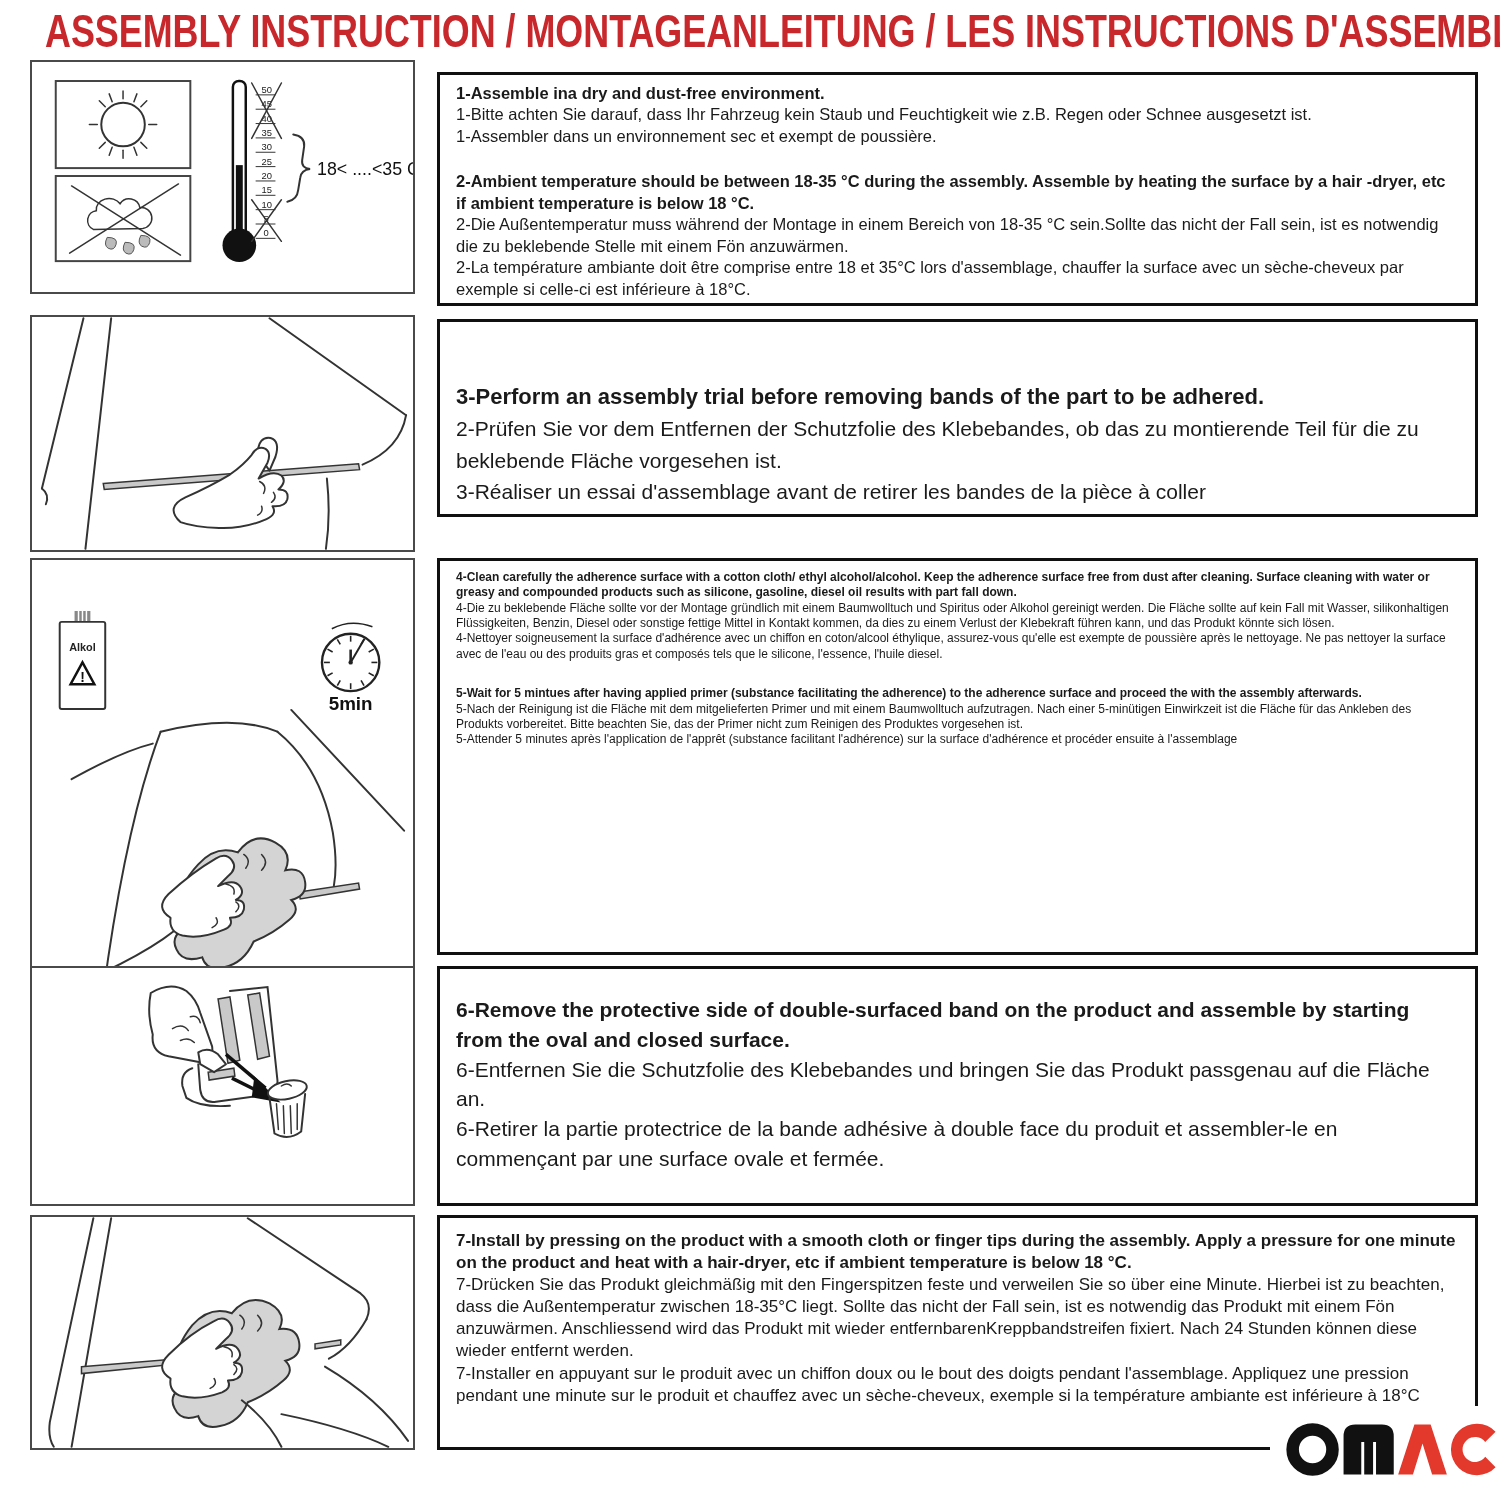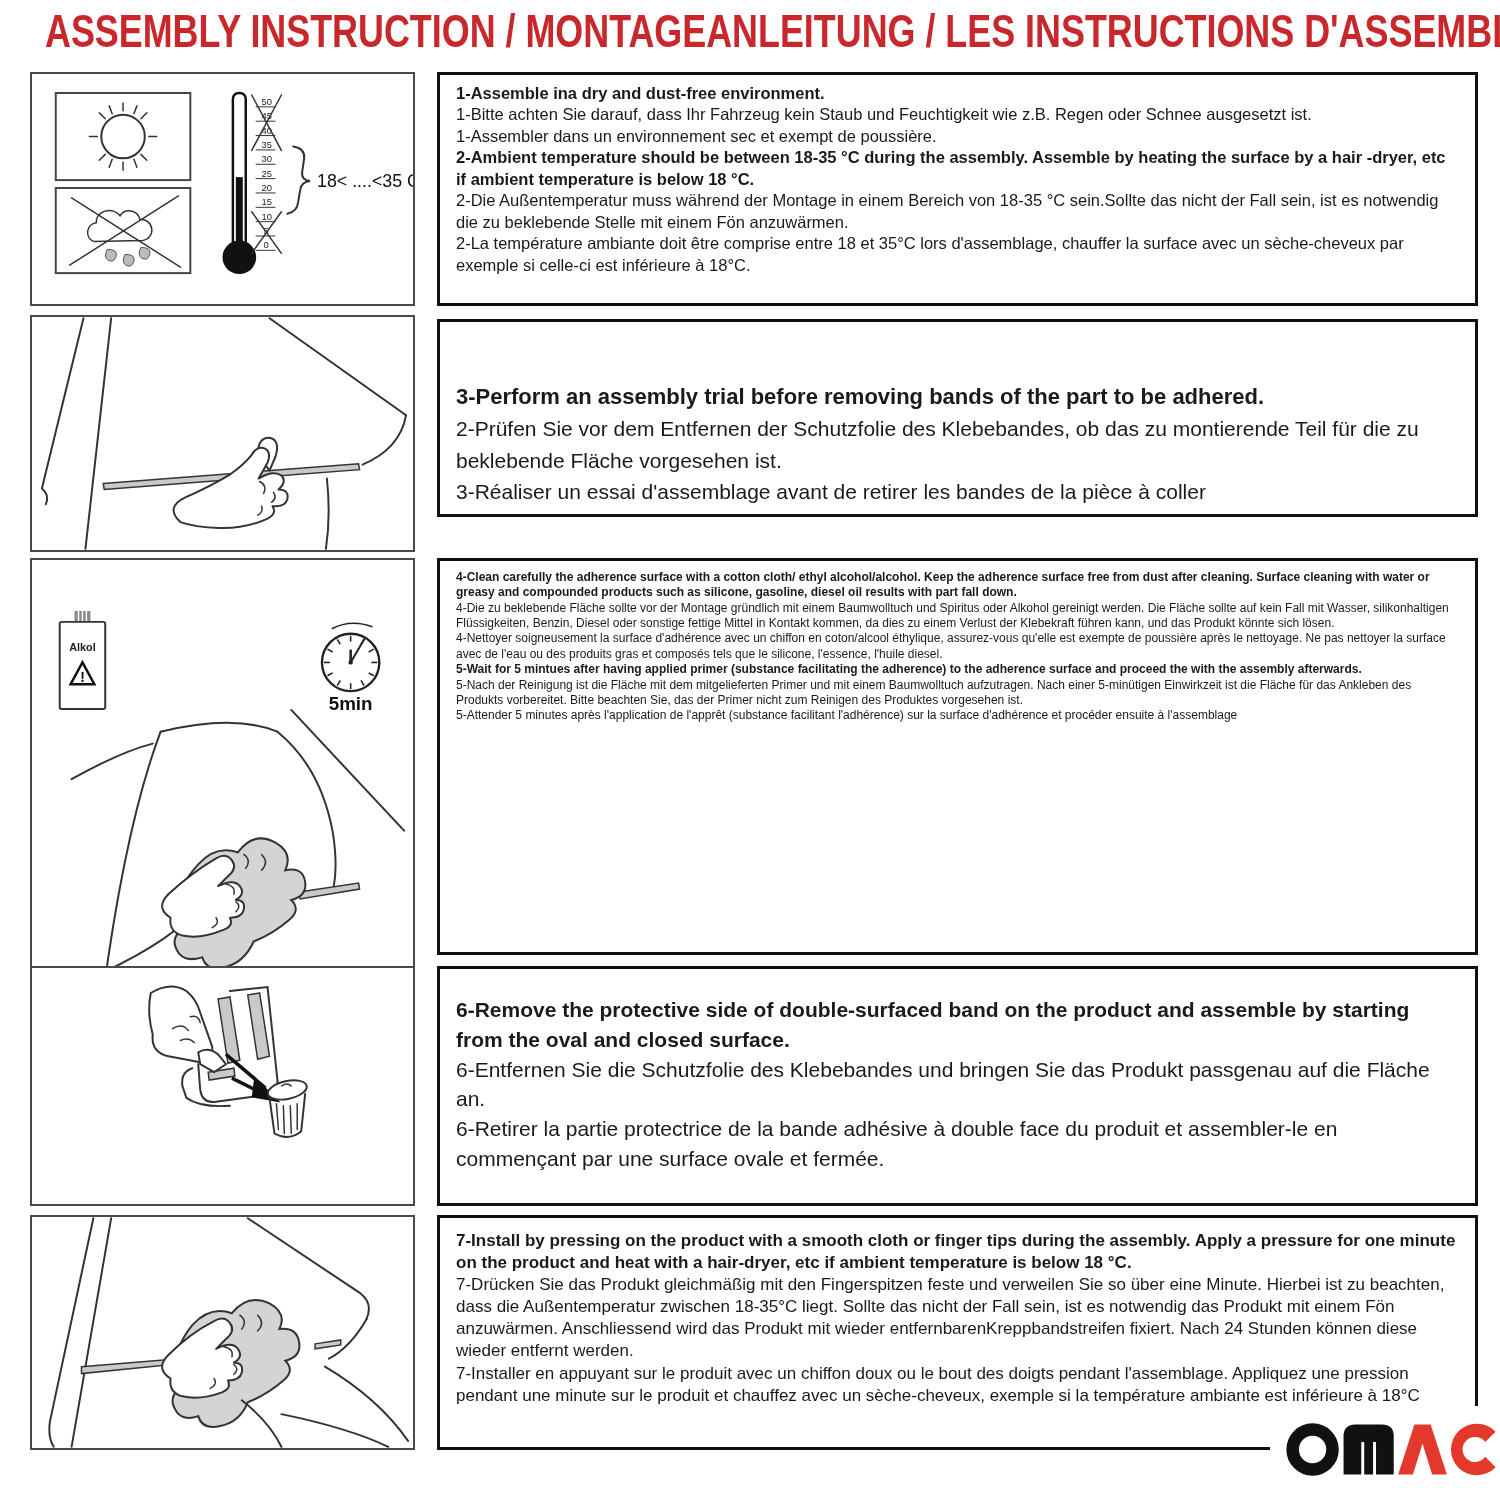--- a/index.html
+++ b/index.html
@@ -19,30 +19,30 @@
   }
   .imgbox svg{display:block;width:100%;height:100%;}
 
   .txtbox{
     position:absolute;left:437px;width:1041px;background:#fff;
     border:3px solid #101010;box-sizing:border-box;
     padding:8px 16px 4px 16px;
   }
   .txtbox p{margin:0;}
   .en{font-weight:bold;}
-  .block + .block{}
+  .block + .block{margin-top:24px;}
 
   #t1{top:72px;height:234px;font-size:16.5px;line-height:1.3;}
   #t2{top:319px;height:198px;font-size:21px;line-height:1.5;padding-top:58px;}
   #t2 .en{font-size:22px;}
   #t3{top:558px;height:397px;font-size:12px;line-height:1.28;padding-top:9px;}
   #t4{top:966px;height:240px;font-size:21px;line-height:1.42;padding-top:26px;}
   #t5{top:1215px;height:235px;font-size:17px;line-height:1.3;padding-top:12px;}
 
-  #r1{top:72px;height:234px;}
+  #r1{top:60px;height:234px;}
   #r2{top:315px;height:237px;}
   #r3{top:558px;height:483px;}
   #r4{top:966px;height:240px;}
   #r5{top:1215px;height:235px;}
 
   .logo{
     position:absolute;right:0;top:1406px;background:#fff;
     padding:4px 0 6px 16px;
   }
 

